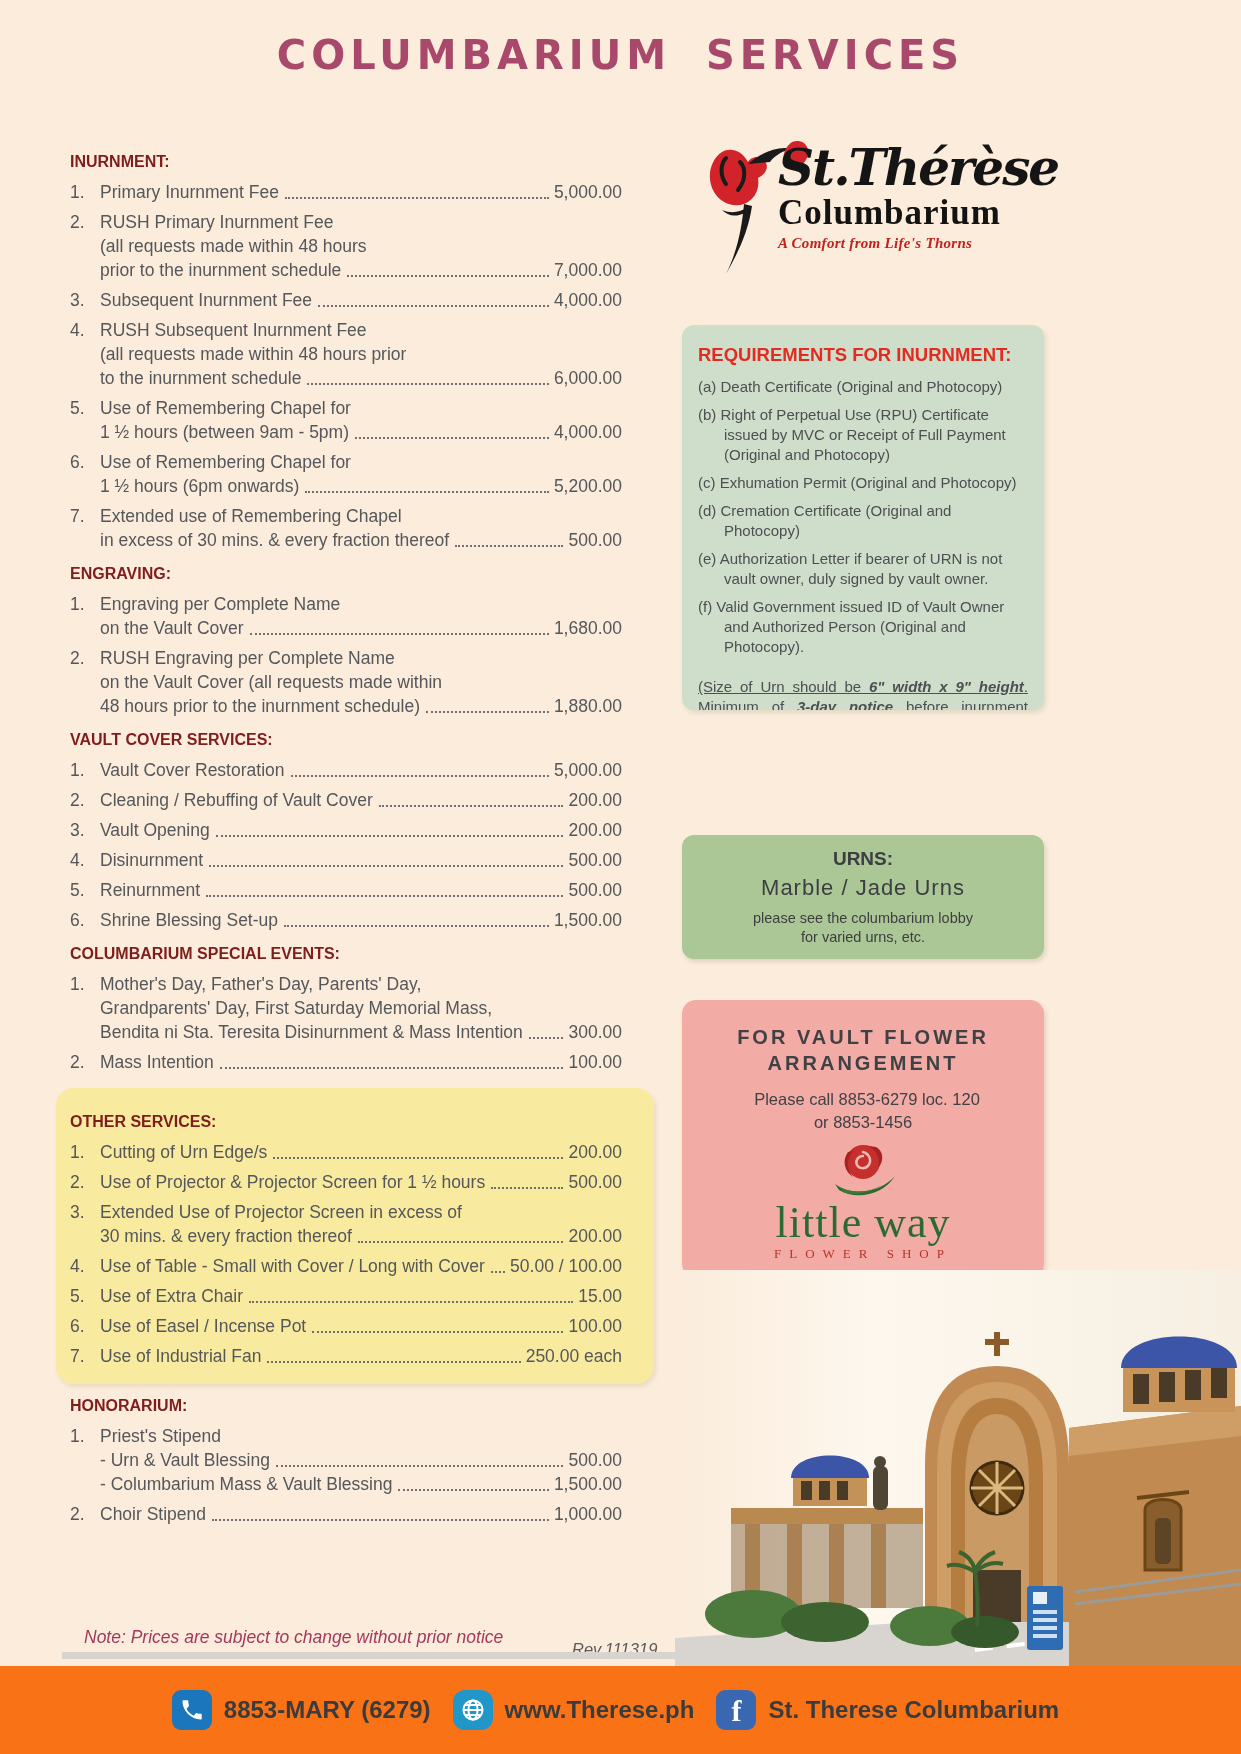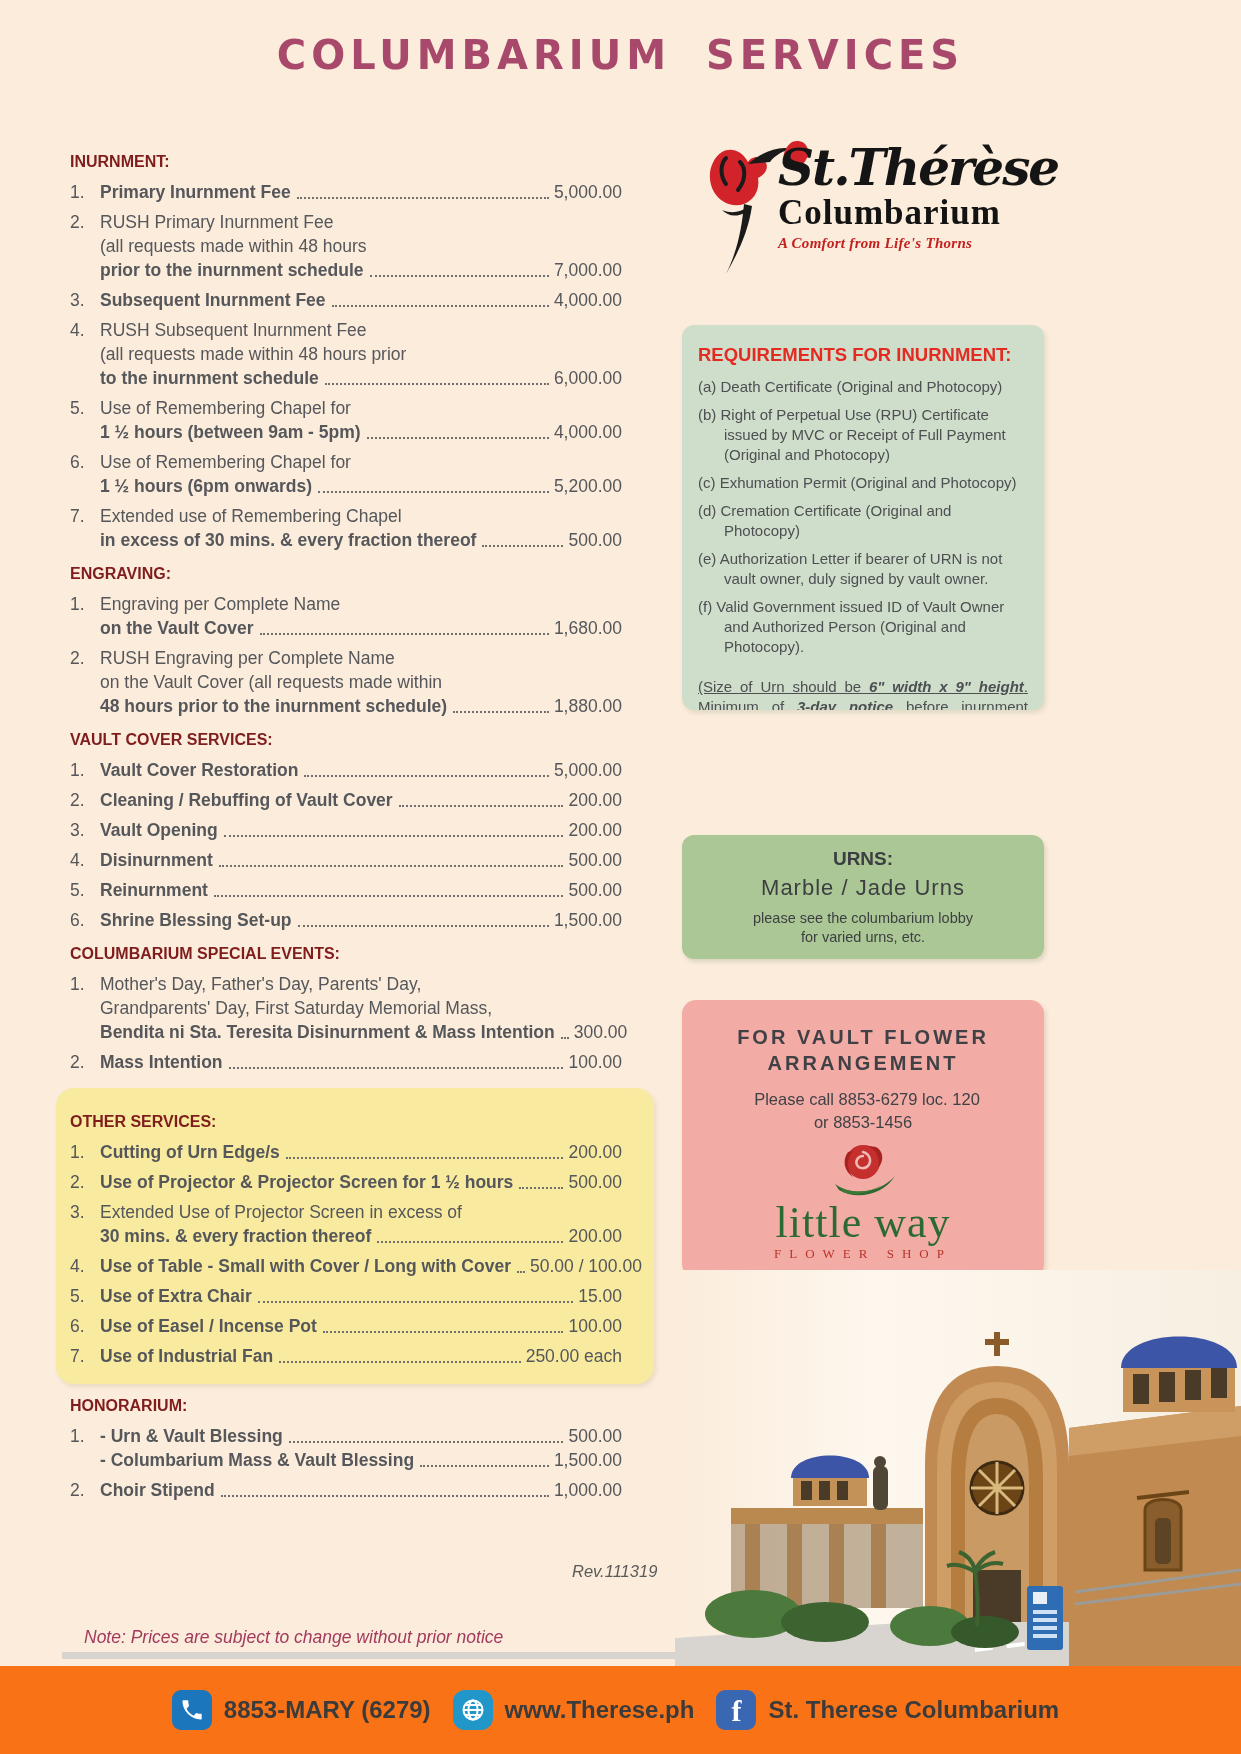--- a/index.html
+++ b/index.html
@@ -12,25 +12,25 @@
   .left-col{position:absolute;left:70px;top:140px;width:552px;}
   .sec-h{color:#7f1d1d;font-weight:700;font-size:16px;line-height:24px;margin:10px 0 6px;}
   .section.boxed{background:#f8ea9e;border-radius:18px;margin:14px 0 10px -14px;
                  width:598px;box-sizing:border-box;padding:12px 32px 10px 14px;
                  box-shadow:2px 3px 4px rgba(120,90,40,.12);}
   .item{display:flex;margin-bottom:6px;font-size:17.5px;line-height:24px;}
   .num{width:30px;flex:none;}
   .ibody{flex:1;min-width:0;}
   .iline{white-space:nowrap;}
   .pline{display:flex;align-items:flex-end;}
-  .ptxt{white-space:nowrap;font-weight:bold;}
+  .ptxt{white-space:nowrap;}
   .dots{flex:1;min-width:8px;border-bottom:2px dotted #707070;margin:0 5px 5px 6px;}
   .price{flex:none;white-space:nowrap;}
   .note{position:absolute;left:84px;top:1627px;font-style:italic;color:#a23a5e;font-size:17.5px;}
-  .rev{position:absolute;left:572px;top:1562px;font-style:italic;color:#5a5a5a;font-size:16.5px;}
+  .rev{position:absolute;left:572px;top:1640px;font-style:italic;color:#5a5a5a;font-size:16.5px;}
   
   .logo{position:absolute;left:698px;top:136px;width:350px;height:152px;}
   .logo-rose{position:absolute;left:-6px;top:-2px;}
   .logo-text{position:absolute;left:80px;top:6px;}
   .logo-script{font-family:"DejaVu Serif",serif;font-style:italic;font-weight:700;
                font-size:50px;line-height:1.02;color:#151515;letter-spacing:-2px;}
   .logo-word{font-family:"Liberation Serif",serif;font-weight:700;font-size:35px;
              line-height:1;color:#131313;letter-spacing:1px;margin-top:2px;}
   .logo-tag{font-family:"Liberation Serif",serif;font-weight:700;font-style:italic;
             font-size:15px;color:#c3201f;margin-top:5px;letter-spacing:.3px;}
@@ -349,20 +349,21 @@
               <span class="price">250.00 each</span>
             </div>
           </div>
         </div>
       </div>
       <div class="section">
         <div class="sec-h">HONORARIUM:</div>
         <div class="item">
           <span class="num">1.</span>
           <div class="ibody">
+            <div class="iline">Priest's Stipend</div>
             <div class="pline">
               <span class="ptxt">- Urn &amp; Vault Blessing</span>
               <span class="dots"></span>
               <span class="price">500.00</span>
             </div>
             <div class="pline">
               <span class="ptxt">- Columbarium Mass &amp; Vault Blessing</span>
               <span class="dots"></span>
               <span class="price">1,500.00</span>
             </div>

